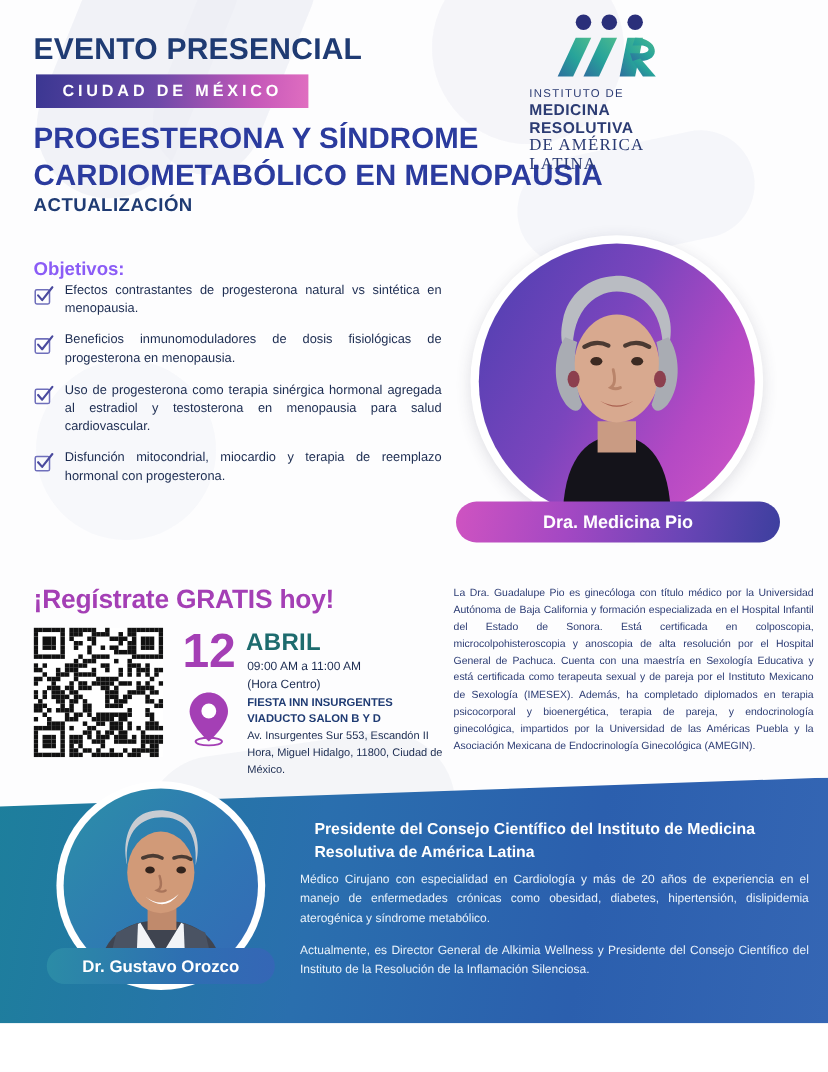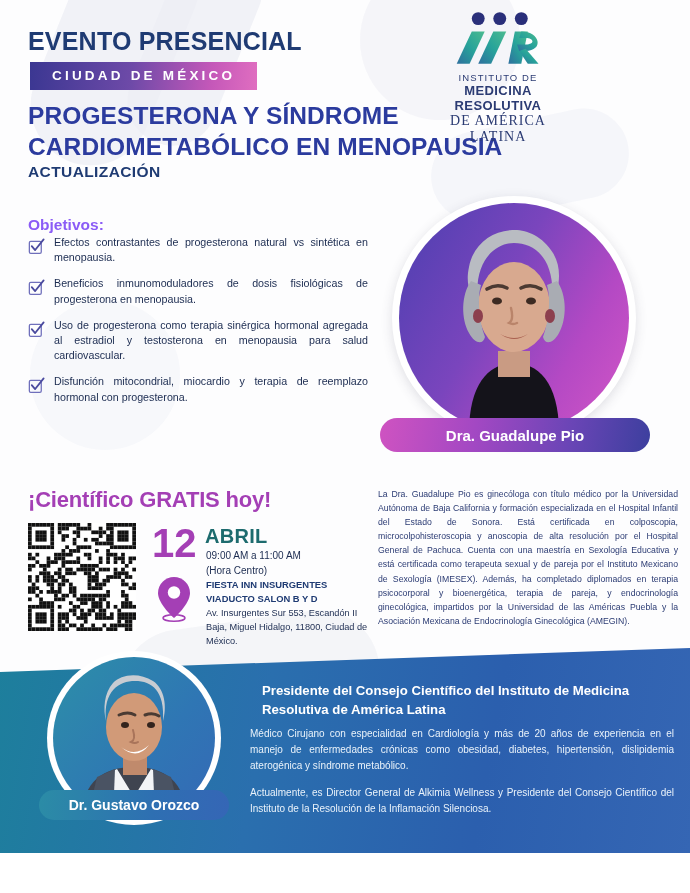--- a/index.html
+++ b/index.html
@@ -38,21 +38,21 @@
     position: absolute; left: 28px; top: 100px; width: 520px;
     color: #2b3b9e; font-size: 24.5px; font-weight: bold; line-height: 1.27;
     letter-spacing: .1px;
   }
   .subtitle {
     position: absolute; left: 28px; top: 163px;
     color: #1f3b73; font-size: 15.5px; font-weight: bold; letter-spacing: .4px;
   }
 
   
-  .logo { position: absolute; right: 24px; top: 10px; width: 150px; text-align: center; }
+  .logo { position: absolute; right: 6px; top: 10px; width: 150px; text-align: left; }
   .logo-mark { height: 56px; }
   .logo-l1 { font-size: 9.5px; color: #2b3b73; letter-spacing: 1.1px; margin-top: 2px;}
   .logo-l2 { font-size: 13px; color: #2b3b73; font-weight: bold; letter-spacing: .4px; }
   .logo-l3 { font-size: 14px; color: #2b3b73; letter-spacing: 1px; font-family: Liberation Serif, serif; }
 
   
   .obj-title {
     position: absolute; left: 28px; top: 216px;
     color: #8b5cf6; font-size: 15.5px; font-weight: bold;
   }
@@ -210,21 +210,21 @@
       </div>
       <div class="obj-item">
         <span class="chk"><svg viewBox="0 0 20 20" width="17" height="17">
             <rect x="1.6" y="4" width="14" height="14" rx="1.6" fill="none" stroke="#6f6fbb" stroke-width="1.5"></rect>
             <path d="M4.4 9.6 L8.4 14.2 L18.4 1.6" fill="none" stroke="#4a4a9e" stroke-width="2.1" stroke-linecap="round" stroke-linejoin="round"></path>
           </svg></span>
         <span class="obj-text">Disfunción mitocondrial, miocardio y terapia de reemplazo hormonal con progesterona.</span>
       </div>
     </div>
 
-  <div class="reg-title">¡Científico GRATIS hoy!</div>
+  <div class="reg-title">¡Regístrate GRATIS hoy!</div>
 
   <svg class="qr" viewBox="0 0 29 29">
     <rect width="29" height="29" fill="#fff"></rect>
     <g id="qr-cells" fill="#111">
         <rect x="0" y="0" width="1" height="1"></rect>
         <rect x="1" y="0" width="1" height="1"></rect>
         <rect x="2" y="0" width="1" height="1"></rect>
         <rect x="3" y="0" width="1" height="1"></rect>
         <rect x="4" y="0" width="1" height="1"></rect>
         <rect x="5" y="0" width="1" height="1"></rect>
@@ -663,21 +663,21 @@
   </div>
 
   <svg class="pin" viewBox="0 0 34 46">
     <path d="M17 1 C8.2 1 1 8.2 1 17 c0 11 16 25 16 25 s16-14 16-25 C33 8.2 25.8 1 17 1 z" fill="#a43fb5"></path>
     <circle cx="17" cy="16.5" r="6.2" fill="#ffffff"></circle>
     <ellipse cx="17" cy="42" rx="11" ry="3.2" fill="none" stroke="#a43fb5" stroke-width="1.6"></ellipse>
   </svg>
 
   <div class="venue">
     <div class="venue-name">FIESTA INN INSURGENTES VIADUCTO SALON B Y D</div>
-    <div class="venue-addr">Av. Insurgentes Sur 553, Escandón II Baja, Miguel Hidalgo, 11800, Ciudad de México.</div>
+    <div class="venue-addr">Av. Insurgentes Sur 553, Escandón II Hora, Miguel Hidalgo, 11800, Ciudad de México.</div>
   </div>
 
   <div class="photo1-wrap">
     <div class="photo1">
       <svg viewBox="0 0 230 230" width="100%" height="100%">
         <g>
           <path d="M70 230 C70 178 92 160 115 160 C138 160 160 178 160 230 Z" fill="#14131a"></path>
           <path d="M99 148 h32 v26 h-32 z" fill="#c99b83"></path>
           <ellipse cx="115" cy="104" rx="36" ry="45" fill="#d8a98f"></ellipse>
           <path d="M79 100 C74 58 96 40 115 40 C136 40 157 56 153 100 C160 88 164 66 154 50 C143 32 126 26 113 27 C92 28 74 42 70 64 C66 82 72 94 79 100 Z" fill="#b9bcc2"></path>
@@ -688,21 +688,21 @@
           <ellipse cx="98" cy="98" rx="5" ry="3.6" fill="#3c2a22"></ellipse>
           <ellipse cx="132" cy="98" rx="5" ry="3.6" fill="#3c2a22"></ellipse>
           <path d="M112 105 q3 12 -2 15 q4 2 8 0" stroke="#b9846a" stroke-width="2.4" fill="none" stroke-linecap="round"></path>
           <path d="M101 131 q14 8 28 0 q-14 10 -28 0 z" fill="#a9604f"></path>
           <ellipse cx="79" cy="113" rx="5" ry="7" fill="#8c3f4e"></ellipse>
           <ellipse cx="151" cy="113" rx="5" ry="7" fill="#8c3f4e"></ellipse>
         </g>
       </svg>
     </div>
   </div>
-  <div class="name1">Dra. Guadalupe Pio</div>
+  <div class="name1">Dra. Medicina Pio</div>
   <div class="bio1">La Dra. Guadalupe Pio es ginecóloga con título médico por la Universidad Autónoma de Baja California y formación especializada en el Hospital Infantil del Estado de Sonora. Está certificada en colposcopia, microcolpohisteroscopia y anoscopia de alta resolución por el Hospital General de Pachuca. Cuenta con una maestría en Sexología Educativa y está certificada como terapeuta sexual y de pareja por el Instituto Mexicano de Sexología (IMESEX). Además, ha completado diplomados en terapia psicocorporal y bioenergética, terapia de pareja, y endocrinología ginecológica, impartidos por la Universidad de las Américas Puebla y la Asociación Mexicana de Endocrinología Ginecológica (AMEGIN).</div>
 
   <div class="blue"></div>
 
   <div class="photo2-wrap">
     <div class="photo2">
       <svg viewBox="0 0 162 162" width="100%" height="100%">
         <g>
           <path d="M28 162 C30 124 50 110 81 110 C112 110 132 124 134 162 Z" fill="#3f4450"></path>
           <path d="M70 98 h24 v20 h-24 z" fill="#c08a6c"></path>

